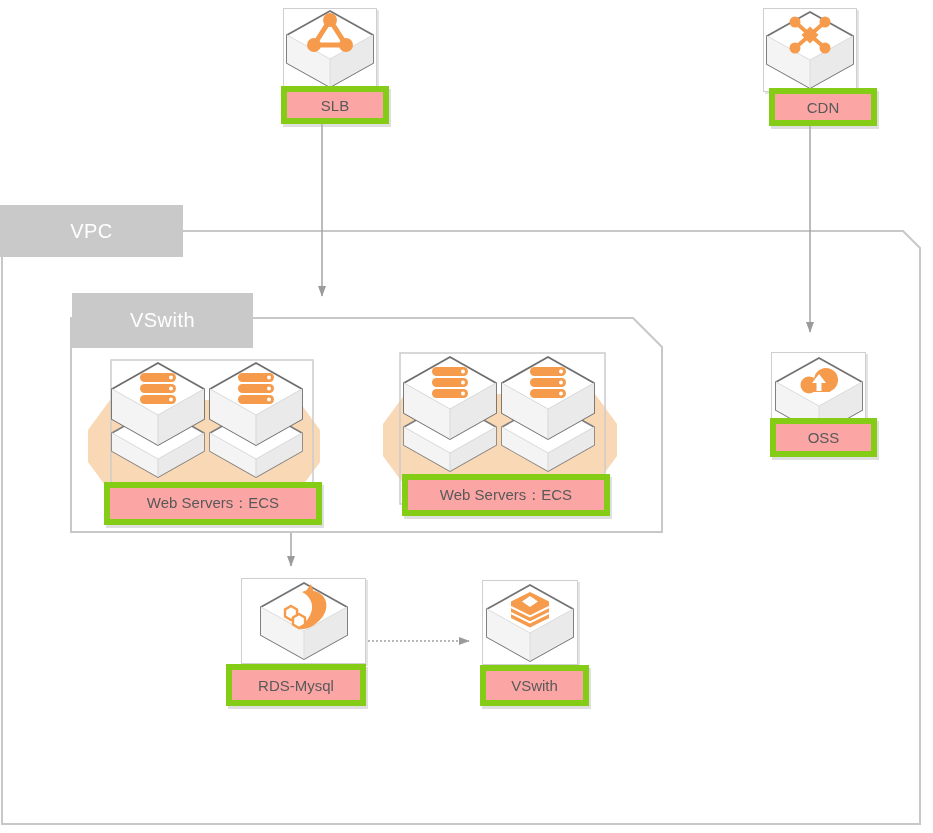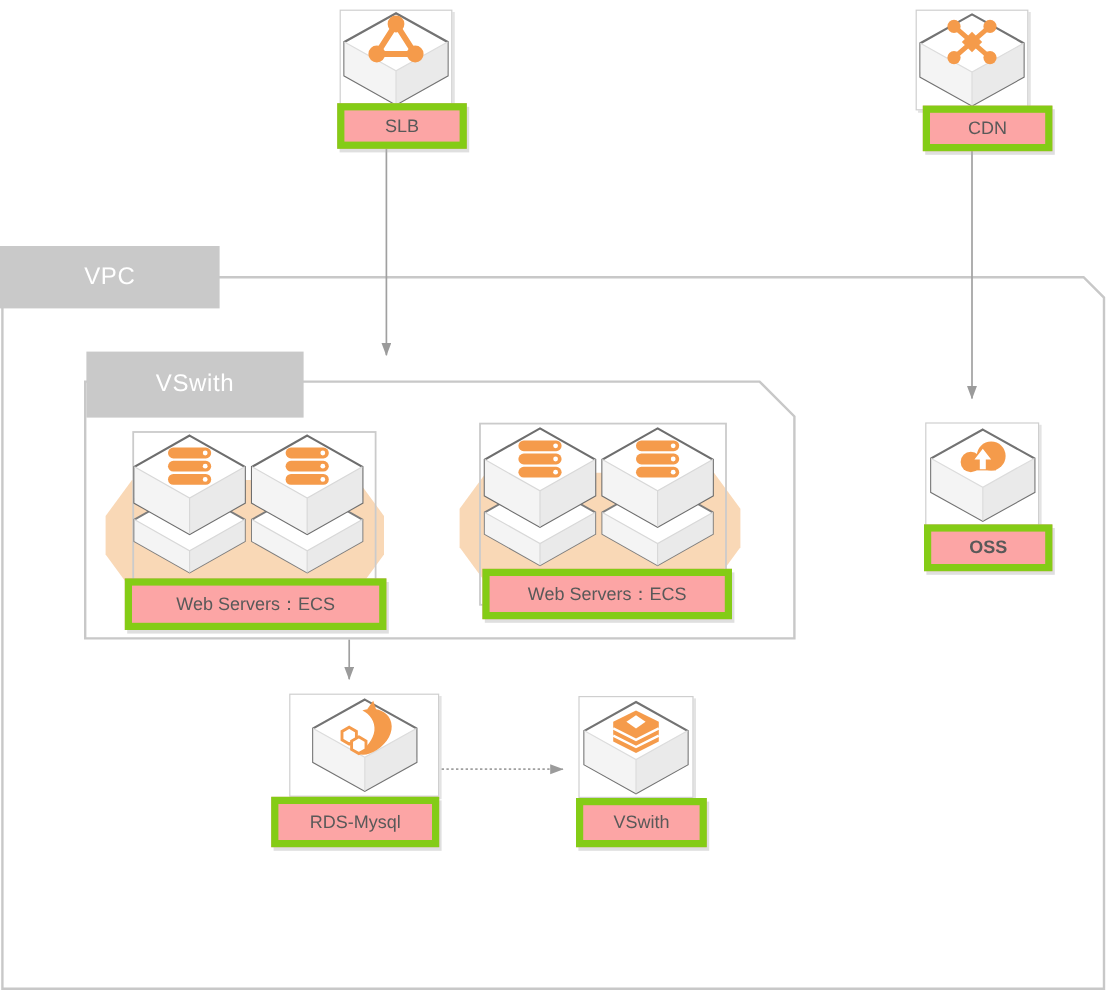--- a/index.html
+++ b/index.html
@@ -108,21 +108,21 @@
         <polygon points="46,3 89,27 89,55 46,79 3,55 3,27" fill="#ffffff" stroke="#737373" stroke-width="1.8"></polygon>
         <polygon points="3,27 46,51 46,79 3,55" fill="#f4f4f4"></polygon>
         <polygon points="89,27 46,51 46,79 89,55" fill="#eaeaea"></polygon>
         <path d="M3,27 L46,51 L89,27 M46,51 L46,79" fill="none" stroke="#dcdcdc" stroke-width="1"></path>
         <circle cx="53" cy="25" r="12" fill="#F59B4B"></circle>
         <circle cx="36" cy="30" r="8.5" fill="#F59B4B"></circle>
         <rect x="36" y="24" width="21" height="13" fill="#F59B4B"></rect>
         <polygon points="46,19 53,28 48.5,28 48.5,36 43.5,36 43.5,28 39,28" fill="#ffffff"></polygon>
       </svg>
     </div>
-    <div class="nlabel" style="left:770px;top:437px;width:95px;height:27px;font-weight:bold;">
+    <div class="nlabel" style="left:770px;top:418px;width:95px;height:27px;">
       <span>OSS</span>
     </div>
   </div>
 
   <div class="node">
     <div class="iconbox" style="left:241px;top:578px;width:123px;height:84px;">
       <svg width="92" height="82" viewBox="0 0 92 82">
         <polygon points="46,3 89,27 89,55 46,79 3,55 3,27" fill="#ffffff" stroke="#737373" stroke-width="1.8"></polygon>
         <polygon points="3,27 46,51 46,79 3,55" fill="#f4f4f4"></polygon>
         <polygon points="89,27 46,51 46,79 89,55" fill="#eaeaea"></polygon>

